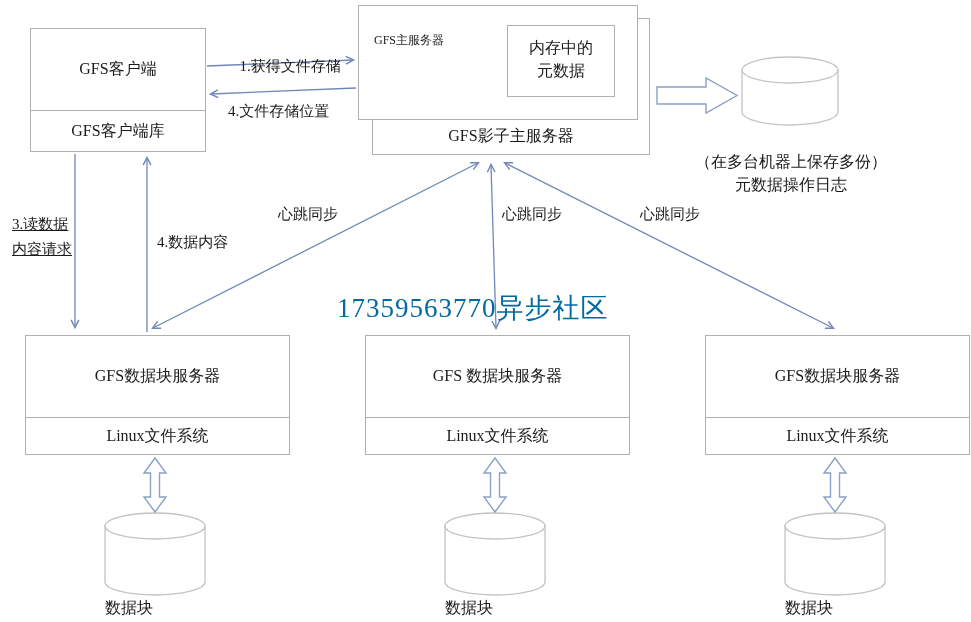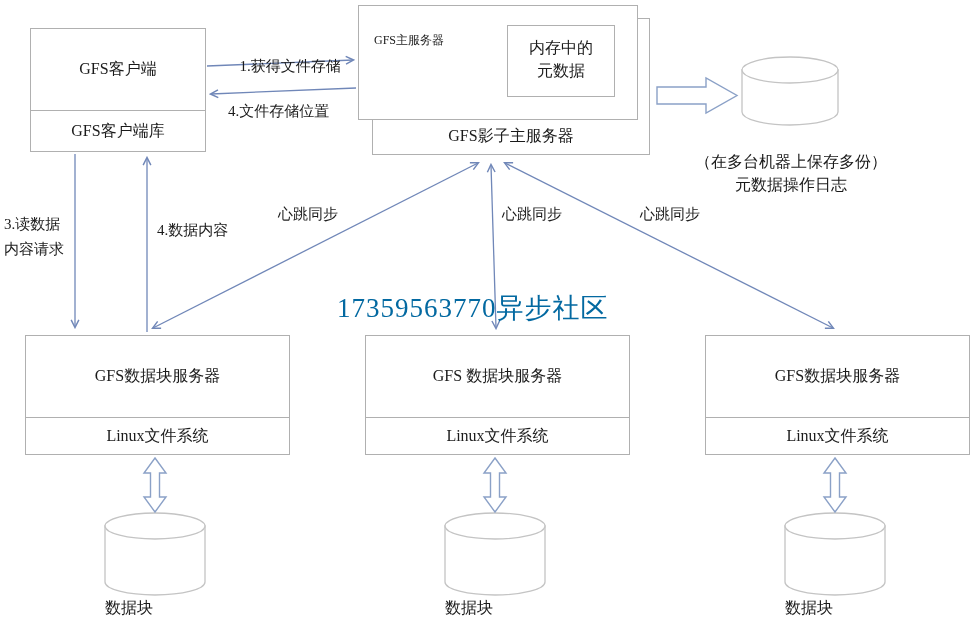--- a/index.html
+++ b/index.html
@@ -106,26 +106,26 @@
     <div class="cell cell-top">GFS数据块服务器</div>
     <div class="cell cell-bottom">Linux文件系统</div>
   </div>
 
   <div class="lbl center" style="left:223px;top:7px;width:134px;margin-top:48px;">
     <div>1.获得文件存储</div>
   </div>
 
   <div class="lbl" style="left:228px;top:100px;">4.文件存储位置</div>
 
-  <div class="lbl" style="left:4px;top:212px;line-height:25px;">
+  <div class="lbl" style="left:12px;top:212px;line-height:25px;text-decoration:underline;">
     <div>3.读数据</div>
     <div>内容请求</div>
   </div>
 
-  <div class="lbl" style="left:157px;top:219px;">4.数据内容</div>
+  <div class="lbl" style="left:157px;top:231px;">4.数据内容</div>
 
   <div class="lbl" style="left:278px;top:203px;">心跳同步</div>
   <div class="lbl" style="left:502px;top:203px;">心跳同步</div>
   <div class="lbl" style="left:640px;top:203px;">心跳同步</div>
 
   <div class="log-label">
     <div>（在多台机器上保存多份）</div>
     <div>元数据操作日志</div>
   </div>
 

